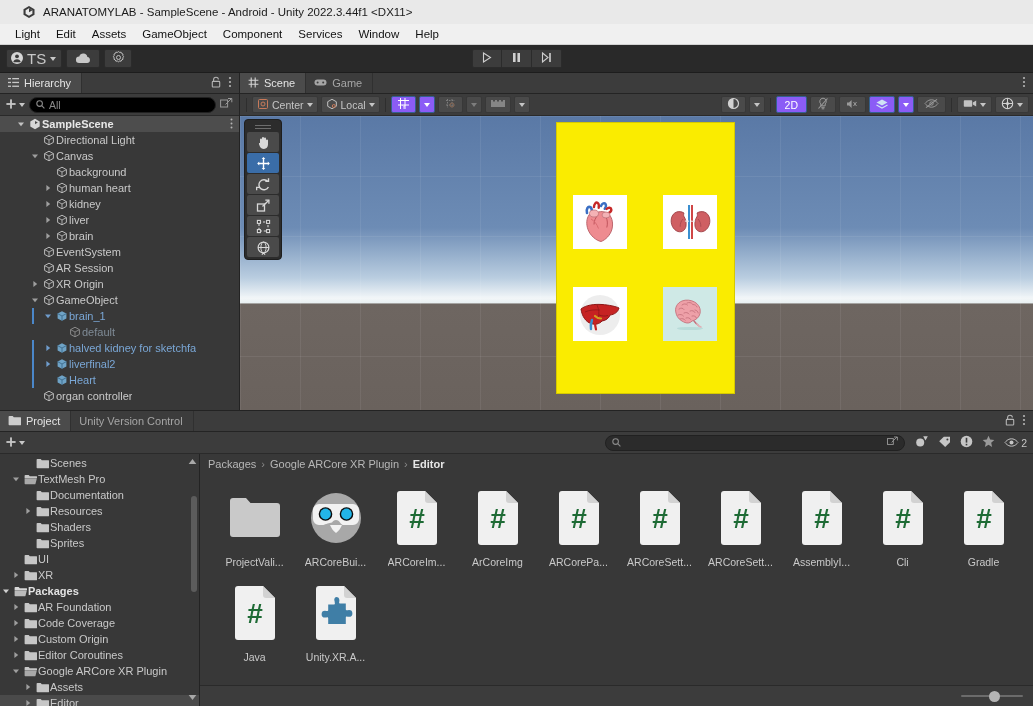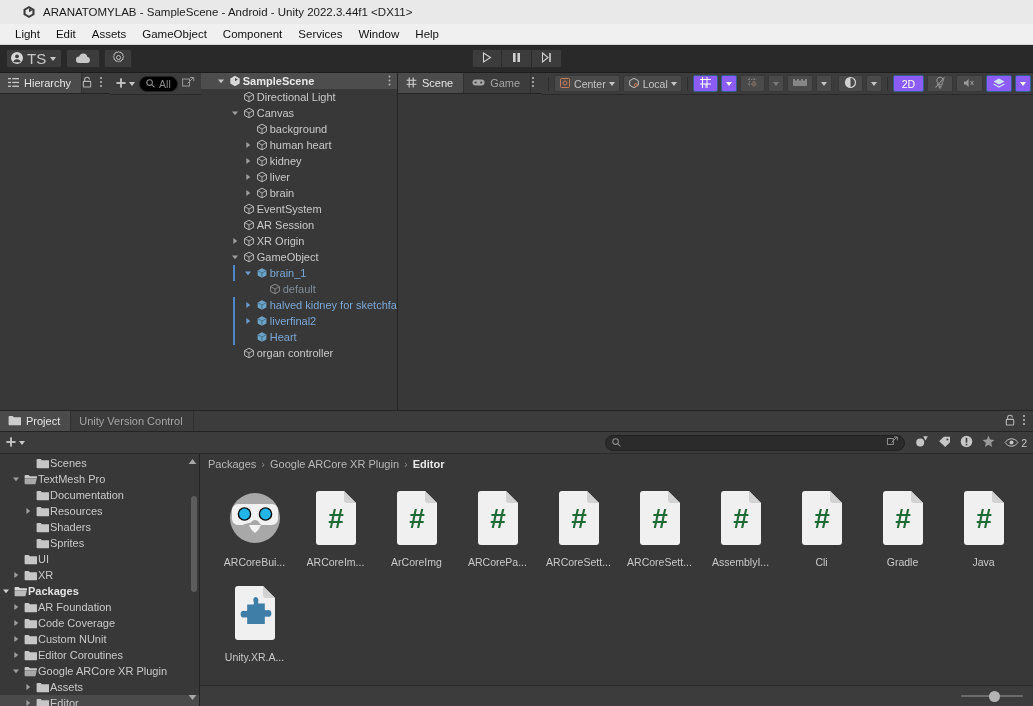--- a/index.html
+++ b/index.html
@@ -58,21 +58,21 @@
   }
   .play-btn:first-child { border-radius: 2px 0 0 2px; }
   .play-btn:last-child { border-radius: 0 2px 2px 0; }
   .play-btn + .play-btn { border-left: none; }
 
   
   .body { flex: 1 1 auto; display: flex; flex-direction: column; min-height: 0; }
   .toprow { flex: 0 0 337px; display: flex; min-height: 0; }
 
   
-  .panel { background: #383838; display: flex; flex-direction: row; min-height: 0; }
+  .panel { background: #383838; display: flex; flex-direction: column; min-height: 0; }
   .tabbar {
     height: 21px; background: #3c3c3c; display: flex; align-items: stretch;
     flex: 0 0 21px; position: relative; border-bottom: 1px solid #242424;
   }
   .tab {
     display: flex; align-items: center; gap: 5px; padding: 0 10px 0 8px;
     font-size: 11px; color: #a5a5a5; background: transparent;
     border-right: 1px solid #303030;
   }
   .tab.active { background: #4b4b4b; color: #e4e4e4; }
@@ -1108,21 +1108,21 @@
             <span class="arrow">
                 <svg width="8" height="8" viewBox="0 0 8 8">
                   <path d="M2.4 1 L2.4 7 L6.2 4 Z" fill="#9e9e9e"></path>
                 </svg>
               </span>
             <span class="fi">
                 <svg width="13" height="11" viewBox="0 0 13 11">
                   <path d="M0.6 1.8a.8.8 0 01.8-.8h3.3l1.1 1.3h6.6a.8.8 0 01.8.8v6.3a.8.8 0 01-.8.8H1.4a.8.8 0 01-.8-.8z" fill="#c6c6c6"></path>
                 </svg>
               </span>
-            <span>Custom NUnit</span>
+            <span>Custom Origin</span>
           </div>
           <div class="trow">
             <span style="width:10px"></span>
             <span class="arrow">
                 <svg width="8" height="8" viewBox="0 0 8 8">
                   <path d="M2.4 1 L2.4 7 L6.2 4 Z" fill="#9e9e9e"></path>
                 </svg>
               </span>
             <span class="fi">
                 <svg width="13" height="11" viewBox="0 0 13 11">
@@ -1192,20 +1192,28 @@
         <div class="p-content">
           <div class="breadcrumb">
             <span class="crumb">Packages</span>
             <span class="sepch">›</span>
             <span class="crumb">Google ARCore XR Plugin</span>
             <span class="sepch">›</span>
             <span class="crumb last">Editor</span>
           </div>
 
           <div class="grid">
+            <div class="asset">
+              <span class="ic">
+                <svg width="54" height="46" viewBox="0 0 54 46">
+                    <path d="M2 6a3 3 0 013-3h13l4.5 5H49a3 3 0 013 3v28a3 3 0 01-3 3H5a3 3 0 01-3-3z" fill="#c9c9c9"></path>
+                  </svg>
+              </span>
+              <span class="nm">ProjectVali...</span>
+            </div>
             <div class="asset">
               <span class="ic">
                 <svg width="58" height="52" viewBox="0 0 58 52">
                   <circle cx="29" cy="26" r="25" fill="#a8a8a8"></circle>
                   <path d="M6 18a6 6 0 016-6h34a6 6 0 016 6v9a6 6 0 01-6 6h-9c-2 0-3-1.2-4-2.6-1-1.4-2-2.4-4-2.4s-3 1-4 2.4C18 31.8 17 33 15 33H12a6 6 0 01-6-6z" fill="#f2f2f2"></path>
                   <path d="M23 33c1.5 3 3 6 6 8 3-2 4.5-5 6-8z" fill="#f2f2f2"></path>
                   <circle cx="18.5" cy="22" r="6.8" fill="#0b0b0b"></circle>
                   <circle cx="39.5" cy="22" r="6.8" fill="#0b0b0b"></circle>
                   <circle cx="18.5" cy="22" r="5.4" fill="#22b5e8"></circle>
                   <circle cx="39.5" cy="22" r="5.4" fill="#22b5e8"></circle>

